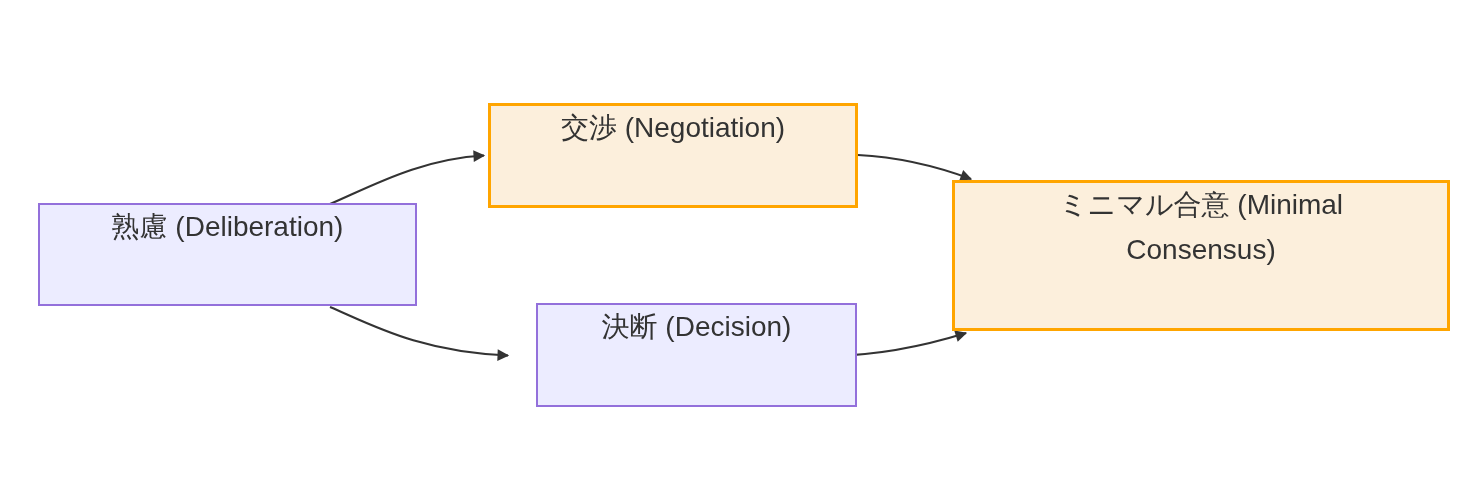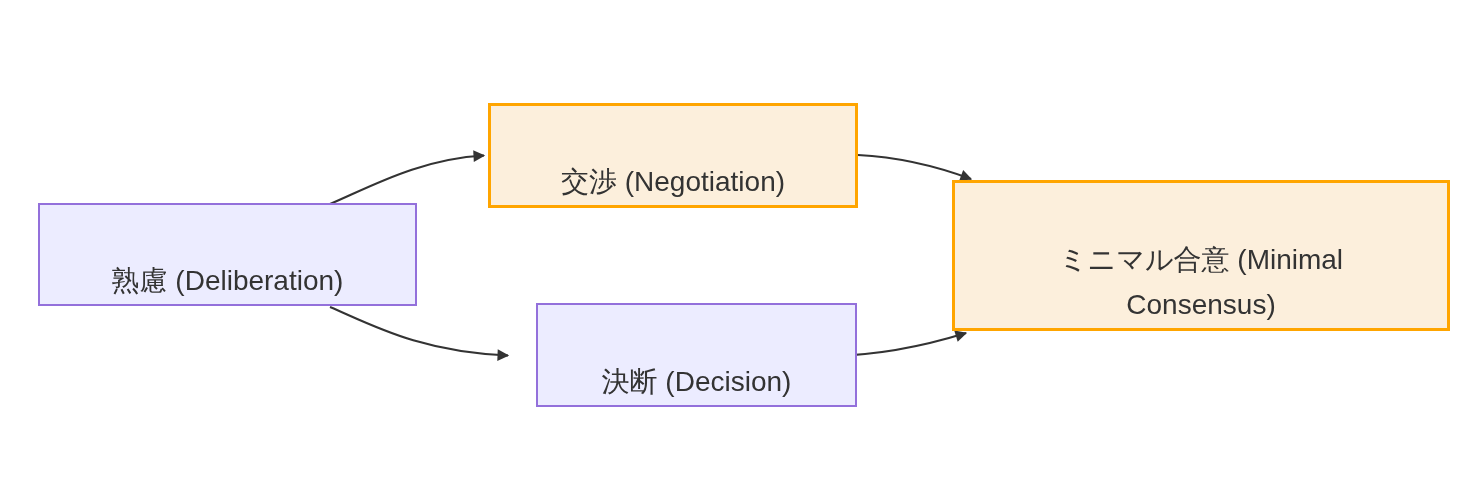--- a/index.html
+++ b/index.html
@@ -25,21 +25,21 @@
   }
   .edges-layer path.edge {
     fill: none;
     stroke: #333333;
     stroke-width: 2px;
   }
   .node {
     position: absolute;
     box-sizing: border-box;
     display: flex;
-    align-items: flex-end;
+    align-items: flex-start;
     justify-content: center;
     text-align: center;
     font-size: 28px;
     color: #333333;
     line-height: 1.6;
   }
   .node.purple {
     background: #ECECFF;
     border: 2px solid #9370DB;
     margin-left: 24px;

